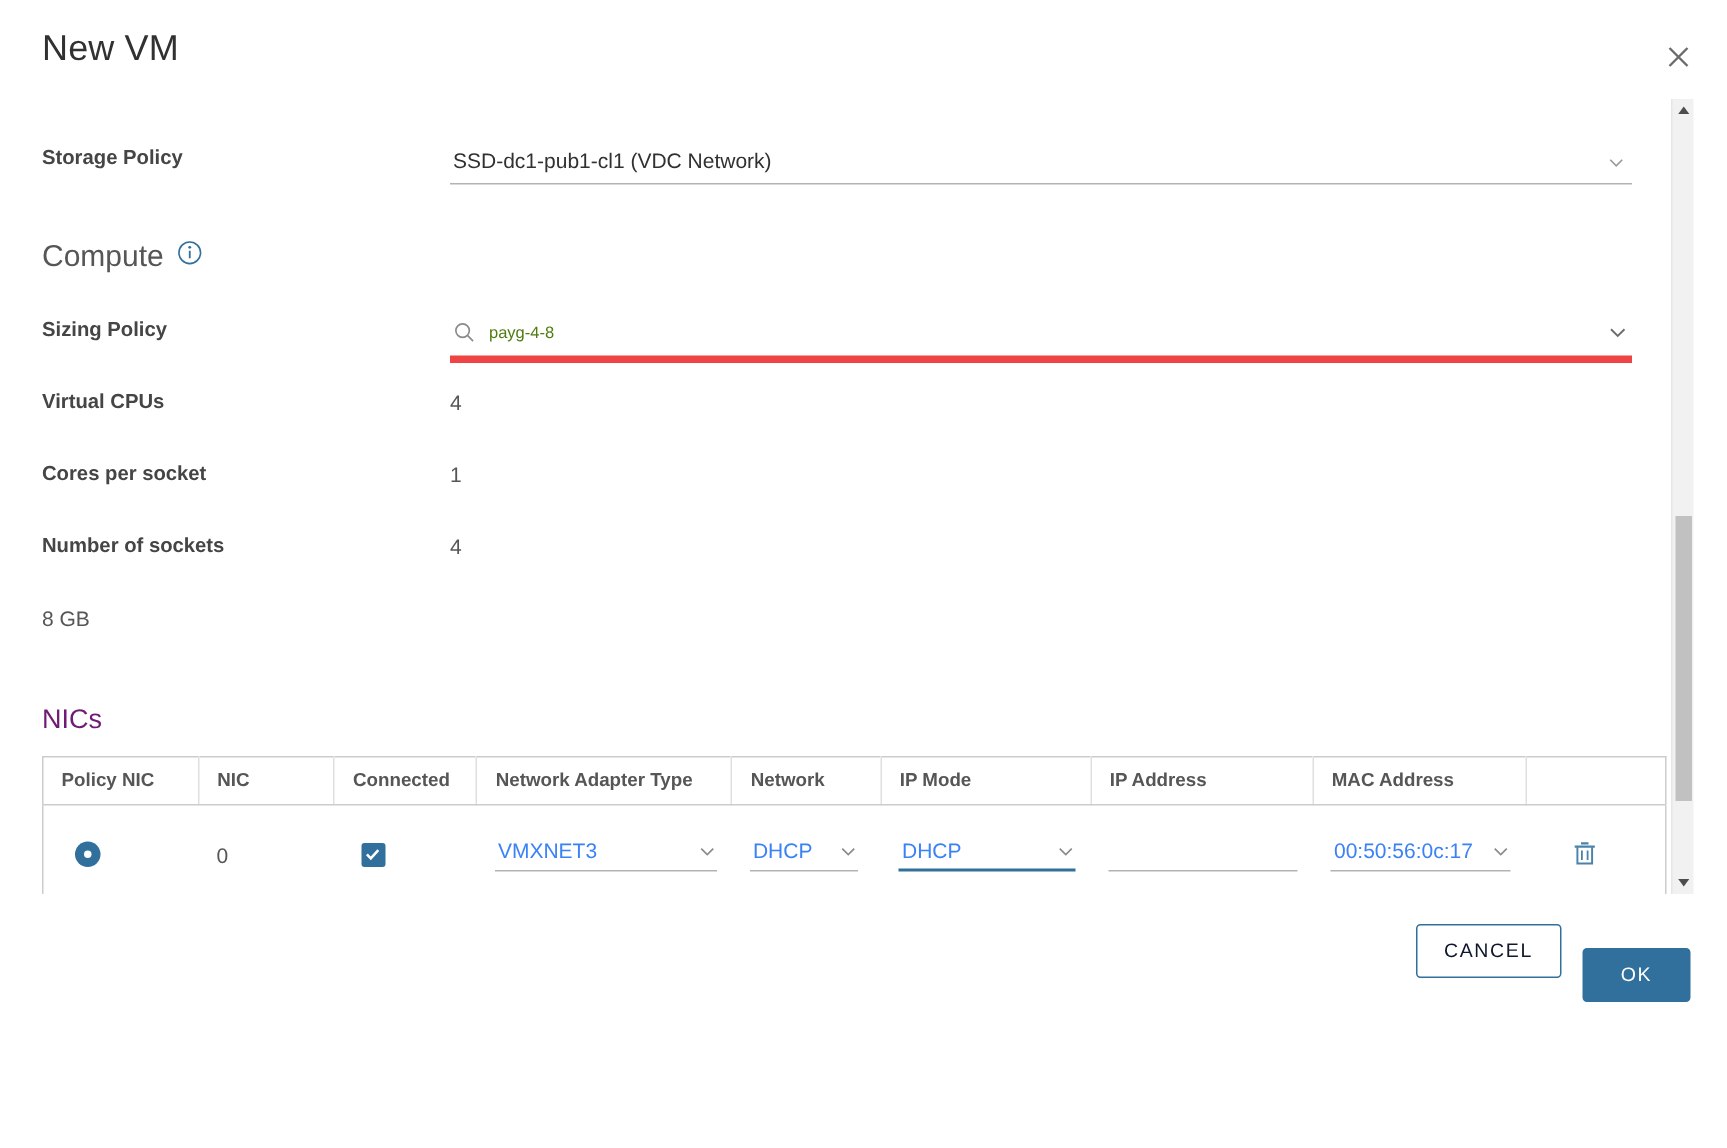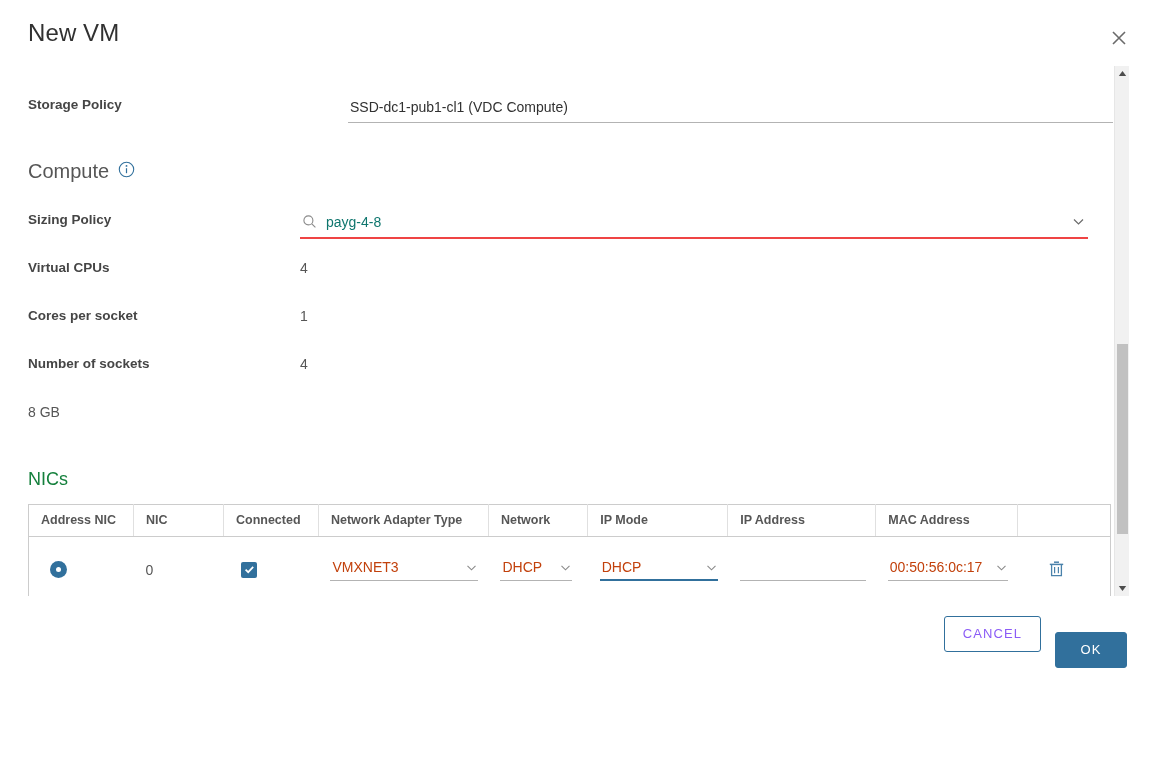--- a/index.html
+++ b/index.html
@@ -98,21 +98,21 @@
     line-height: 18px;
   }
   .form-value {
     flex: 1 1 auto;
     font-size: 14px;
     color: #565656;
     padding-top: 6px;
     line-height: 18px;
   }
 
-  .row-sp   { height: 48px; gap: 48px; }
+  .row-sp   { height: 48px; }
   .row-vcpu { height: 48px; }
 
   
   .underline-select {
     position: relative;
     width: 788px;
     border-bottom: 1px solid #b3b3b3;
     padding: 2px 24px 6px 2px;
     font-size: 14px;
     color: #313131;
@@ -120,24 +120,24 @@
   }
   .underline-select .chev {
     position: absolute;
     right: 4px;
     top: 5px;
   }
 
   .search-select {
     position: relative;
     width: 788px;
-    border-bottom: 2px solid #ef4444;
+    border-bottom: 5px solid #ef4444;
     padding: 2px 26px 6px 26px;
-    font-size: 14px;
-    color: #0f766e;
+    font-size: 11px;
+    color: #4d7c0f;
     cursor: text;
   }
   .search-select .search-ico {
     position: absolute;
     left: 2px;
     top: 3px;
   }
   .search-select .chev {
     position: absolute;
     right: 2px;
@@ -152,21 +152,21 @@
     font-size: 20px;
     font-weight: 400;
     color: #565656;
     margin: 22px 0 22px 0;
   }
   .info-ico { display: block; }
 
   .sub-head {
     font-size: 18px;
     font-weight: 400;
-    color: #15803d;
+    color: #701a75;
     margin: 24px 0 14px 0;
   }
 
   
   .nic-table {
     width: 1083px;
     border: 1px solid #ccc;
     border-collapse: collapse;
     background: #fff;
   }
@@ -238,21 +238,21 @@
     cursor: pointer;
     margin-left: 6px;
   }
 
   
   .cell-select {
     position: relative;
     display: inline-block;
     border-bottom: 1px solid #b3b3b3;
     font-size: 14px;
-    color: #c2410c;
+    color: #3b82f6;
     padding: 1px 20px 5px 2px;
     cursor: pointer;
     white-space: nowrap;
   }
   .cell-select.focused {
     border-bottom: 2px solid #31709c;
     padding-bottom: 4px;
   }
   .cell-select .chev {
     position: absolute;
@@ -336,21 +336,21 @@
     padding: 0 18px;
     border-radius: 3px;
     cursor: pointer;
     display: inline-flex;
     align-items: center;
     justify-content: center;
   }
   .btn-secondary {
     background: #fff;
     border: 1px solid #31709c;
-    color: #8b5cf6;
+    color: #0f172a;
   }
   .btn-primary {
     background: #31709c;
     border: 1px solid #31709c;
     color: #ffffff;
     min-width: 72px;
     margin-top: 32px;
   }
 </style>
 </head>
@@ -373,21 +373,21 @@
       <div class="scroll-inner">
 
         <div class="clipped-row">
           <div class="clipped-label"></div>
         </div>
 
         <div class="form-row row-sp">
           <div class="form-label">Storage Policy</div>
           <div class="form-value">
             <div class="underline-select">
-              <span>SSD-dc1-pub1-cl1 (VDC Compute)</span>
+              <span>SSD-dc1-pub1-cl1 (VDC Network)</span>
               <span class="chev">
                 <svg width="13" height="13" viewBox="0 0 13 13" aria-hidden="true">
                   <path d="M2.5 4.5 L6.5 8.5 L10.5 4.5" stroke="#9a9a9a" stroke-width="1.1" fill="none"></path>
                 </svg>
               </span>
             </div>
           </div>
         </div>
 
         <div class="section-head">
@@ -438,21 +438,21 @@
 
         <div class="form-row row-vcpu">
           <div class="form-value">8 GB</div>
         </div>
 
         <div class="sub-head">NICs</div>
 
         <table class="nic-table">
           <thead>
             <tr>
-              <th class="col-primary">Address NIC</th>
+              <th class="col-primary">Policy NIC</th>
               <th class="col-nic">NIC</th>
               <th class="col-conn">Connected</th>
               <th class="col-adapter">Network Adapter Type</th>
               <th class="col-network">Network</th>
               <th class="col-ipmode">IP Mode</th>
               <th class="col-ipaddr">IP Address</th>
               <th class="col-mac">MAC Address</th>
               <th class="col-del"></th>
             </tr>
           </thead>

